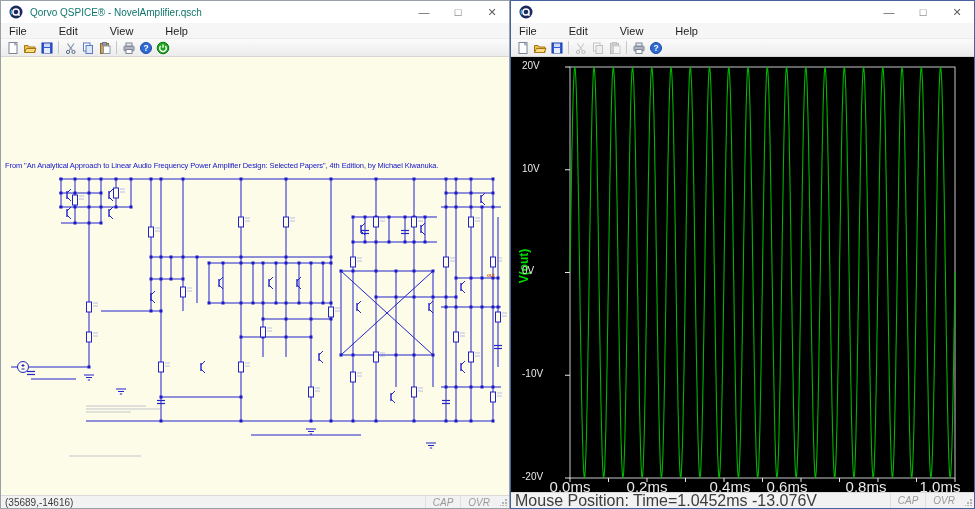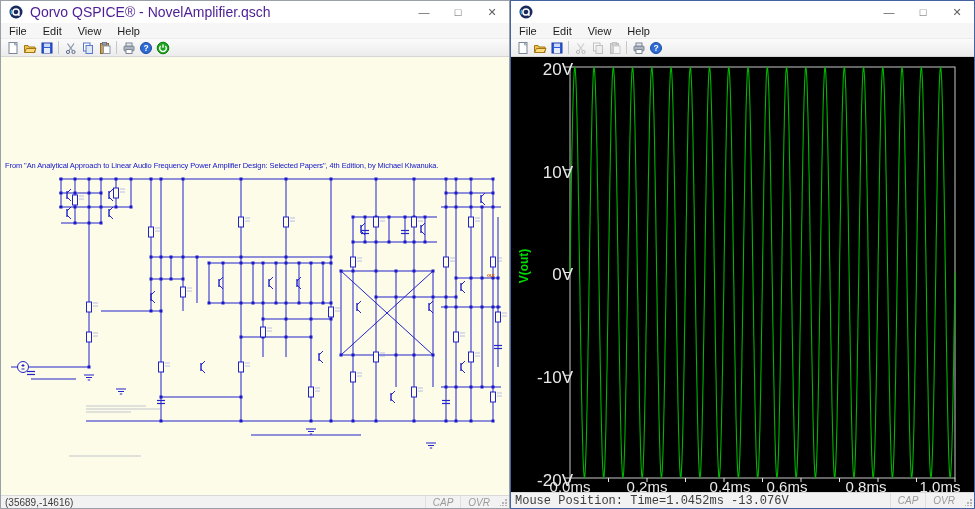--- a/index.html
+++ b/index.html
@@ -3,48 +3,48 @@
 <meta charset="utf-8">
 <style>
   * { margin:0; padding:0; box-sizing:border-box; }
   html,body { width:975px; height:509px; font-family:"Liberation Sans", sans-serif; background:#202020; overflow:hidden; }
   .window { position:absolute; top:0; height:509px; background:#fff; }
   #win-left  { left:0;   width:510px; border:1px solid #9aa0a8; }
   #win-right { left:510px; width:465px; border:1px solid #44639f; }
 
   .titlebar { position:absolute; top:0; left:0; right:0; height:22px; background:#ffffff; display:flex; align-items:center; }
   .app-icon { width:14px; height:14px; margin:0 7px 0 8px; flex:0 0 auto; }
-  .title-text { font-size:14px; color:#4c1d95; white-space:nowrap; overflow:hidden; }
+  .title-text { font-size:10px; color:#0f766e; white-space:nowrap; overflow:hidden; }
   .controls { position:absolute; right:0; top:0; height:22px; display:flex; }
   .ctrl { width:34px; height:22px; display:flex; align-items:center; justify-content:center; font-size:11px; color:#5f5f5f; cursor:default; }
 
-  .menubar { position:absolute; top:22px; left:0; right:0; height:16px; background:#f6f6f6; display:flex; align-items:center; gap:16px; padding-left:8px; border-bottom:1px solid #ececec; }
+  .menubar { position:absolute; top:22px; left:0; right:0; height:16px; background:#f6f6f6; display:flex; align-items:center; gap:32px; padding-left:8px; border-bottom:1px solid #ececec; }
   .menu-item { font-size:11px; color:#1d1d1d; }
 
   .toolbar { position:absolute; top:38px; left:0; right:0; height:18px; background:linear-gradient(#fbfbfb,#ececec); display:flex; align-items:center; padding-left:3px; border-bottom:1px solid #d6d6d6; }
   .tbtn { width:17px; height:16px; display:flex; align-items:center; justify-content:center; }
   .tbtn.disabled svg { filter:grayscale(1) opacity(.42); }
   .tsep { width:1px; height:13px; background:#c7c7c7; margin:0 3px; }
 
   
   .schematic-canvas { position:absolute; top:56px; left:0; right:0; bottom:13px; background:#fcfce8; overflow:hidden; }
   .schematic-note { position:absolute; top:104px; left:4px; right:1px; font-size:7.5px; letter-spacing:-0.1px; color:#1212c8; white-space:nowrap; overflow:hidden; }
   .out-net-label { position:absolute; left:486px; top:215px; font-size:5px; color:#d05a18; font-weight:bold; }
 
   
   .plot-area { position:absolute; top:56px; left:0; right:0; bottom:16px; background:#000; overflow:hidden; }
-  .ytick-label { position:absolute; width:42px; left:20px; text-align:right; font-size:17px; color:#e8e8e8; height:14px; }
+  .ytick-label { position:absolute; width:42px; left:11px; text-align:left; font-size:10px; color:#e8e8e8; height:14px; }
   .xtick-label { position:absolute; width:46px; text-align:center; font-size:15px; color:#e8e8e8; top:421px; }
   .signal-label { position:absolute; left:13px; top:209px; transform:translate(-50%,-50%) rotate(-90deg); font-size:12px; font-weight:bold; color:#00dc00; white-space:nowrap; }
 
   .statusbar { position:absolute; left:0; right:0; bottom:0; background:#f2f2f2; border-top:1px solid #d9d9d9; display:flex; align-items:center;gap:24px; }
   #win-left  .statusbar { height:13px; }
   #win-right .statusbar { height:16px; }
   .status-text { font-size:10px; color:#3c3c3c; padding-left:4px; white-space:nowrap; }
-  #win-right .status-text { font-size:12px;font-family:Liberation Mono, monospace; }
+  #win-right .status-text { font-size:16px; }
   .status-right { margin-left:auto; display:flex; align-items:center; height:100%;font-style:italic; }
   .status-cell { font-size:10px; color:#9a9a9a; padding:0 7px; border-left:1px solid #e0e0e0; height:100%; display:flex; align-items:center; }
   .grip { width:12px; height:100%; position:relative; }
   .grip::after { content:""; position:absolute; right:2px; bottom:2px; width:7px; height:7px;
     background:
       radial-gradient(circle at 6px 1px, #b5b5b5 1px, transparent 1.2px),
       radial-gradient(circle at 6px 4px, #b5b5b5 1px, transparent 1.2px),
       radial-gradient(circle at 3px 4px, #b5b5b5 1px, transparent 1.2px),
       radial-gradient(circle at 6px 7px, #b5b5b5 1px, transparent 1.2px),
       radial-gradient(circle at 3px 7px, #b5b5b5 1px, transparent 1.2px),

